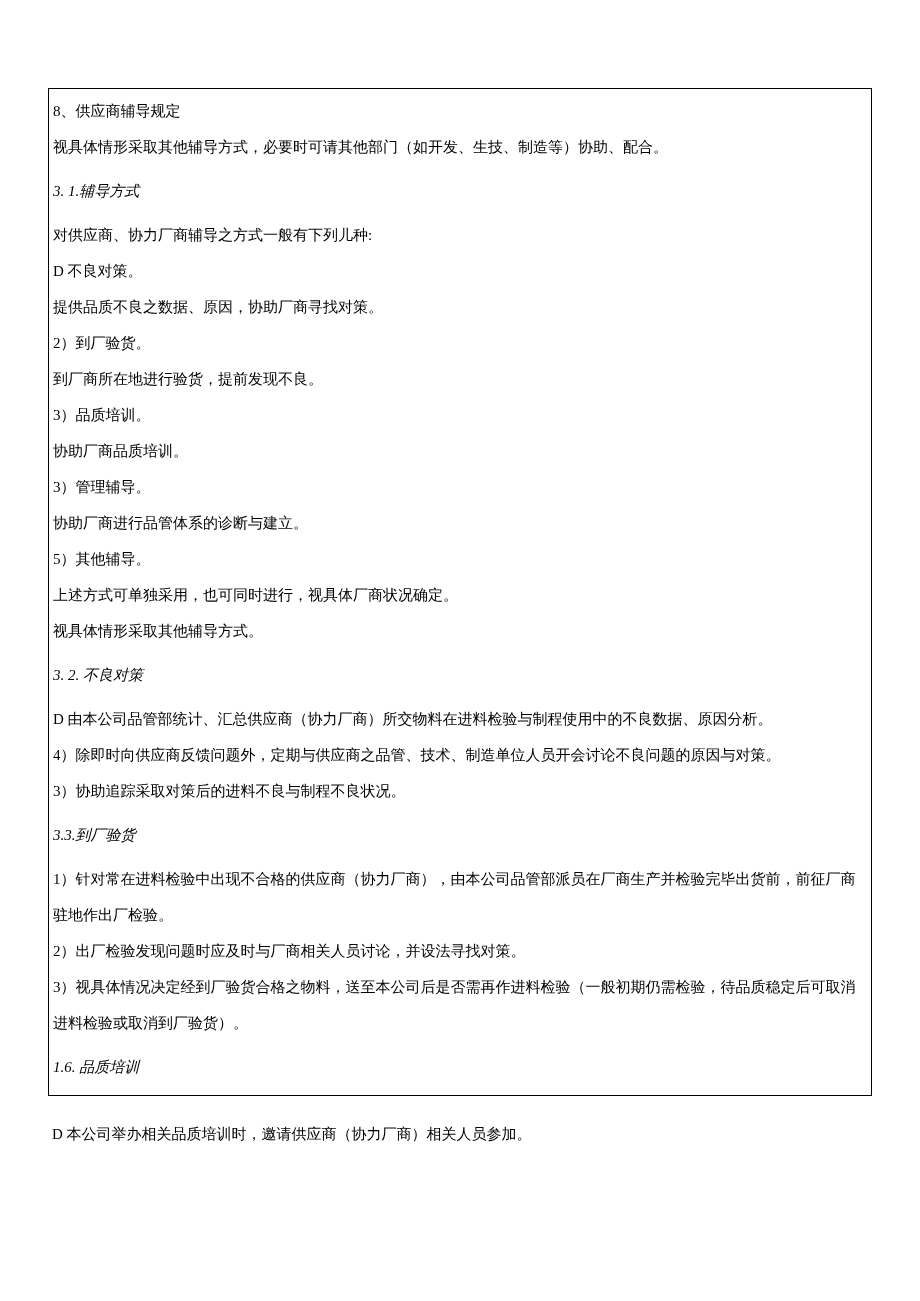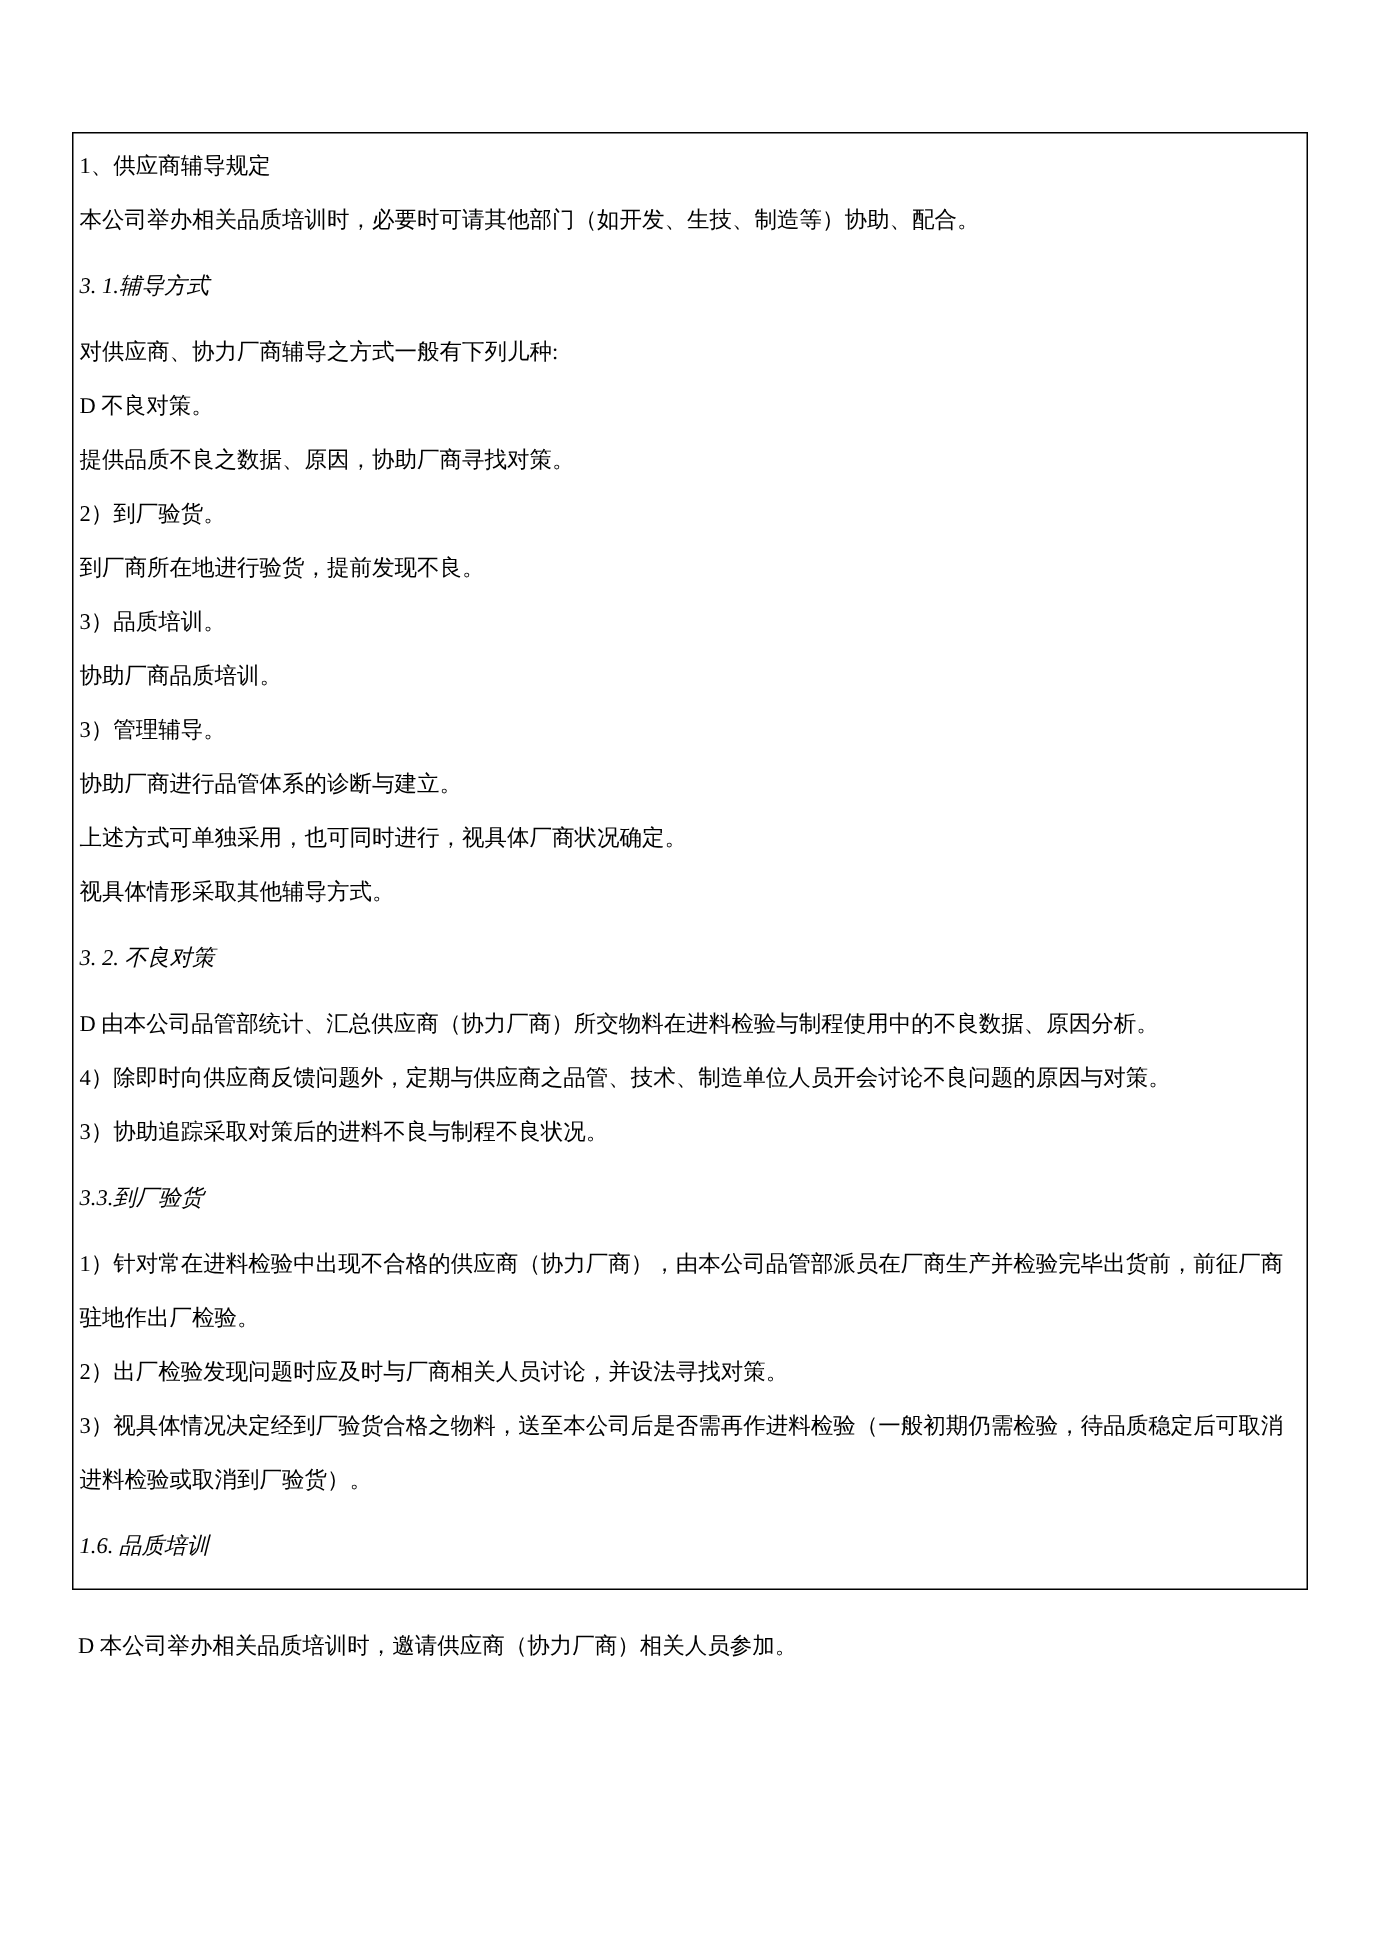--- a/index.html
+++ b/index.html
@@ -34,33 +34,34 @@
     .outside {
       margin-top: 20px;
       line-height: 2.4;
       padding-left: 4px;
     }
   </style>
 </head>
 <body>
 
 <div class="bordered-box">
-  <div class="line">1、供应商辅导规定</div>
-  <div class="line">本公司举办相关品质培训时，必要时可请其他部门（如开发、生技、制造等）协助、配合。</div>
+  <div class="line">8、供应商辅导规定</div>
+  <div class="line">视具体情形采取其他辅导方式，必要时可请其他部门（如开发、生技、制造等）协助、配合。</div>
   <div class="line section-head">3.  1.辅导方式</div>
   <div class="gap"></div>
   <div class="line">对供应商、协力厂商辅导之方式一般有下列儿种:</div>
   <div class="line">D 不良对策。</div>
   <div class="line">提供品质不良之数据、原因，协助厂商寻找对策。</div>
   <div class="line">2）到厂验货。</div>
   <div class="line">到厂商所在地进行验货，提前发现不良。</div>
   <div class="line">3）品质培训。</div>
   <div class="line">协助厂商品质培训。</div>
   <div class="line">3）管理辅导。</div>
   <div class="line">协助厂商进行品管体系的诊断与建立。</div>
+  <div class="line">5）其他辅导。</div>
   <div class="line">上述方式可单独采用，也可同时进行，视具体厂商状况确定。</div>
   <div class="line">视具体情形采取其他辅导方式。</div>
   <div class="line section-head">3.  2. 不良对策</div>
   <div class="gap"></div>
   <div class="line">D 由本公司品管部统计、汇总供应商（协力厂商）所交物料在进料检验与制程使用中的不良数据、原因分析。</div>
   <div class="line">4）除即时向供应商反馈问题外，定期与供应商之品管、技术、制造单位人员开会讨论不良问题的原因与对策。</div>
   <div class="line">3）协助追踪采取对策后的进料不良与制程不良状况。</div>
   <div class="line section-head">3.3.到厂验货</div>
   <div class="gap"></div>
   <div class="line">1）针对常在进料检验中出现不合格的供应商（协力厂商），由本公司品管部派员在厂商生产并检验完毕出货前，前征厂商驻地作出厂检验。</div>

